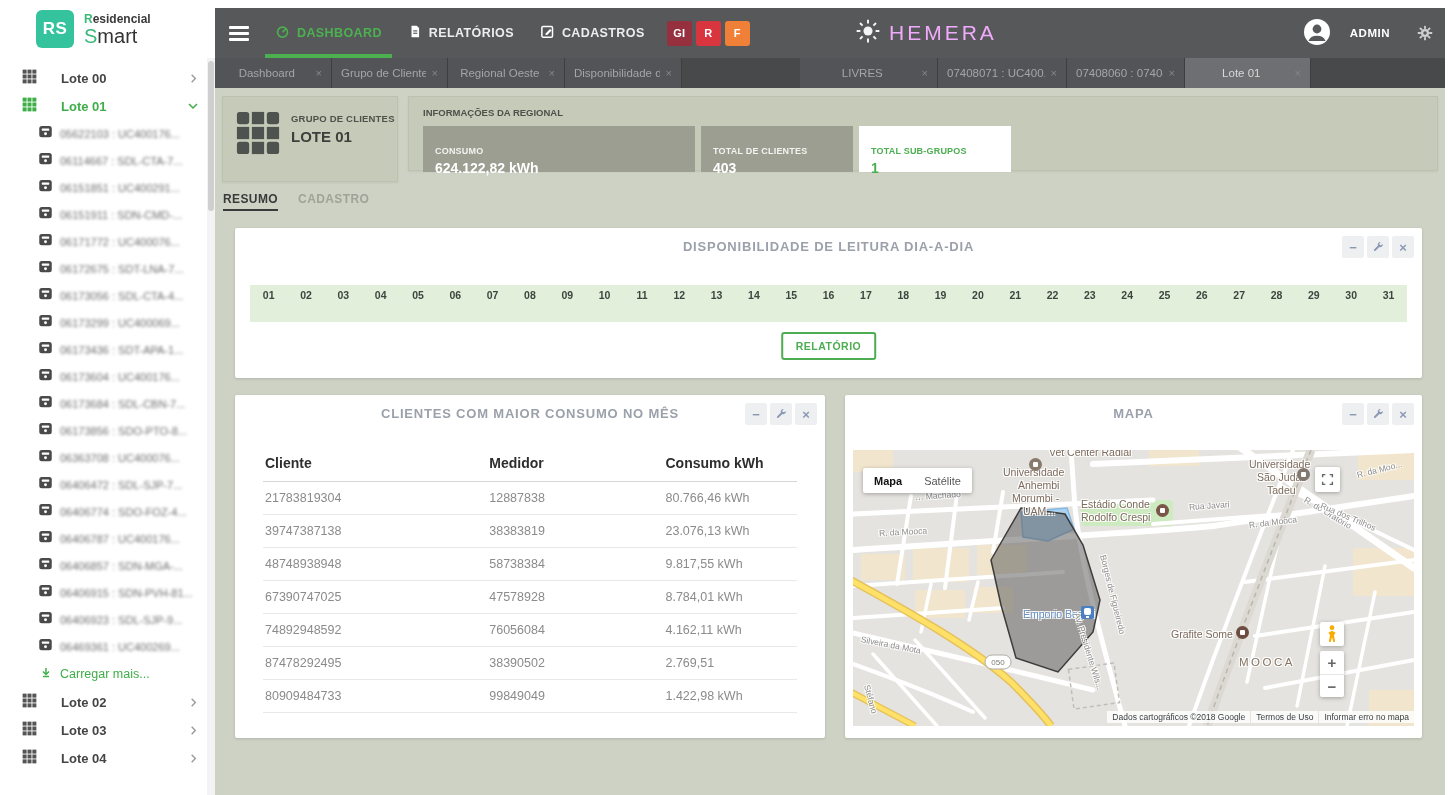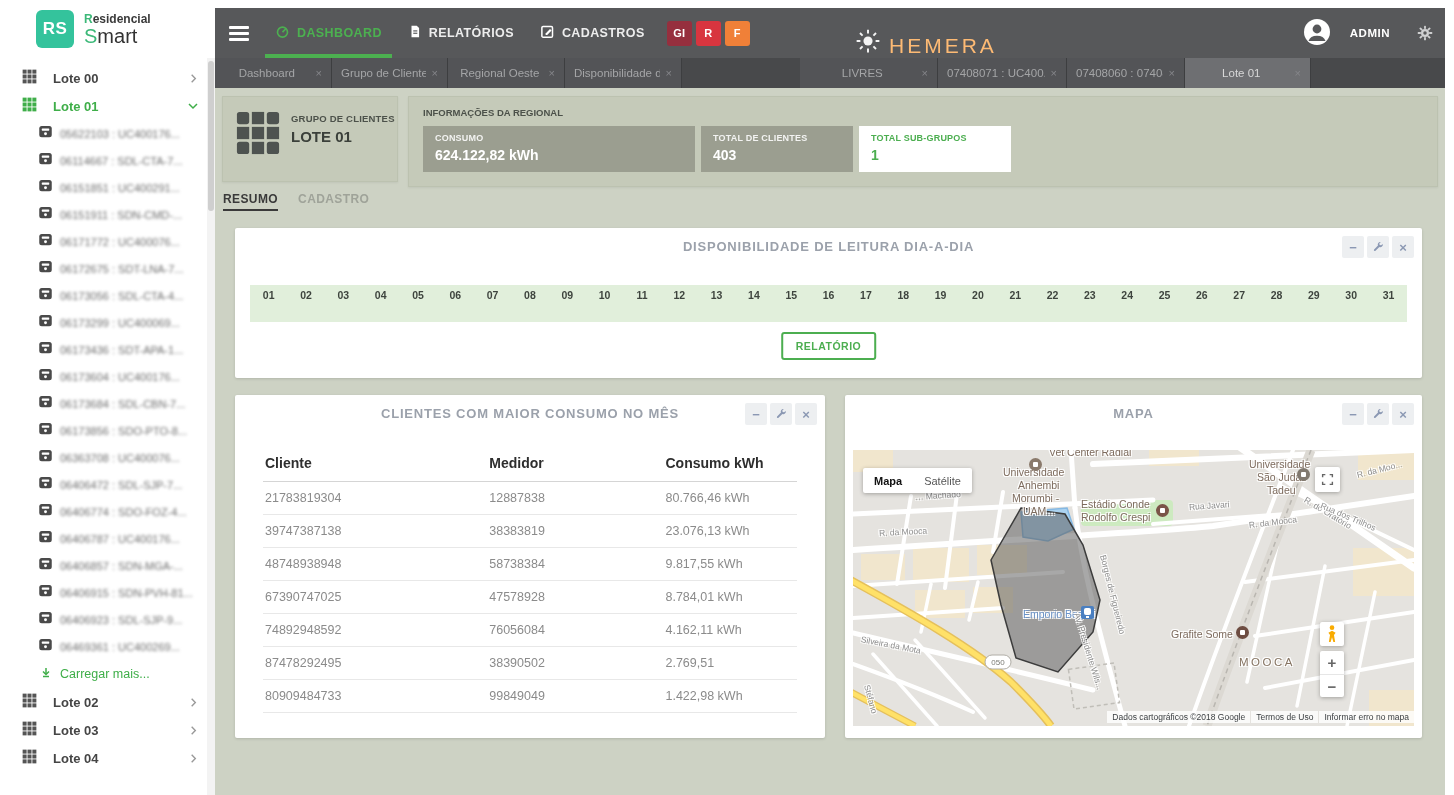--- a/index.html
+++ b/index.html
@@ -14,57 +14,57 @@
   .brand .l2{font-size:20px;color:#333;font-weight:500;margin-top:1px;}
   .brand .accent{color:#3cb878;}
   .topbar{position:absolute;left:215px;top:8px;width:1230px;height:50px;background:#57585a;display:flex;align-items:center;}
   .burger{width:20px;height:15px;margin-left:14px;display:flex;flex-direction:column;justify-content:space-between;cursor:pointer;}
   .burger span{display:block;height:3px;background:#fff;border-radius:1px;}
   .nav-item{position:relative;height:100%;display:flex;align-items:center;gap:7px;margin-left:26px;font-size:12.5px;font-weight:bold;color:#ededed;letter-spacing:.4px;cursor:pointer;}
   .nav-item.active{color:#4cb050;}
   .nav-item.active::after{content:"";position:absolute;left:-10px;right:-10px;bottom:0;height:4px;background:#4cb050;}
   .badges{display:flex;gap:4px;margin-left:22px;}
   .badge{width:25px;height:25px;border-radius:3px;color:#fff;font-size:11px;font-weight:bold;display:flex;align-items:center;justify-content:center;}
-  .hemera{position:absolute;left:640px;top:0;height:50px;display:flex;align-items:flex-end;gap:8px;color:#fdba74;}
+  .hemera{position:absolute;left:640px;top:0;height:50px;display:flex;align-items:center;gap:8px;color:#f0abfc;}
   .hemera .txt{font-size:21px;letter-spacing:3px;font-weight:400;}
   .user-box{position:absolute;right:55px;top:0;height:50px;display:flex;align-items:center;gap:20px;color:#fff;font-size:11.5px;font-weight:bold;letter-spacing:.5px;cursor:pointer;}
   .gear{position:absolute;right:12px;top:17px;cursor:pointer;}
 
   
   .tabbar{position:absolute;left:215px;top:58px;width:1230px;height:30px;background:#48494b;display:flex;}
   .tab{height:30px;background:#535457;border-right:1px solid #3d3e40;display:flex;align-items:center;padding:0 9px;cursor:pointer;}
   .tab .lbl{flex:1;text-align:center;font-size:11.5px;color:#a4a5a7;white-space:nowrap;overflow:hidden;}
   .tab .x{color:#85868a;font-size:11px;margin-left:6px;}
   .tab.active{background:#6e6f72;}
   .tab.active .lbl{color:#d8d8d8;}
 
   
   .sidebar{position:absolute;left:0;top:58px;width:215px;height:737px;background:#fff;padding-top:6px;overflow:hidden;}
   .srow{display:flex;align-items:center;height:28px;padding:0 10px 0 22px;cursor:pointer;}
-  .srow .glabel{font-size:13px;font-weight:bold;color:#454545;margin-left:16px;}
+  .srow .glabel{font-size:13px;font-weight:bold;color:#454545;margin-left:24px;}
   .srow.green .glabel{color:#3fae49;}
   .srow .chev{margin-left:auto;margin-right:6px;display:flex;}
   .mrow{display:flex;align-items:center;height:27px;padding-left:38px;cursor:pointer;}
   .mrow .mtxt{margin-left:7px;font-size:11px;color:#6f6f6f;filter:blur(1.7px);white-space:nowrap;}
   .loadmore{display:flex;align-items:center;height:28px;padding-left:40px;color:#3fae49;font-size:12.5px;cursor:pointer;}
   .loadmore .t{margin-left:8px;}
   .sscroll{position:absolute;right:0;top:0;bottom:0;width:8px;background:#f3f3f3;}
   .sscroll .thumb{position:absolute;top:3px;left:1px;width:6px;height:150px;background:#cfcfcf;border-radius:3px;}
 
   
   .content{position:absolute;left:215px;top:88px;width:1230px;height:707px;background:#cdd2c4;}
   .card{position:absolute;background:#c5cab9;border:1px solid #bcc2b0;box-shadow:0 1px 2px rgba(0,0,0,.06);}
   .card-group{left:7px;top:8px;width:176px;height:86px;display:flex;padding:13px 0 0 12px;}
   .gtexts{margin-left:10px;}
   .gtexts .t1{font-size:9.5px;font-weight:bold;color:#4c514a;letter-spacing:.2px;margin-top:3px;}
   .gtexts .t2{font-size:15px;font-weight:bold;color:#3b403a;margin-top:4px;}
-  .card-regional{left:193px;top:8px;width:1030px;height:91px;padding:10px 14px 0 14px;}
+  .card-regional{left:193px;top:8px;width:1030px;height:75px;padding:10px 14px 0 14px;}
   .card-regional .t1{font-size:9.5px;font-weight:bold;color:#4c514a;}
   .stats{display:flex;gap:6px;margin-top:8px;}
-  .stat{height:46px;padding:7px 12px;}
+  .stat{height:46px;padding:20px 12px;}
   .stat .sl{font-size:9px;font-weight:bold;letter-spacing:.2px;}
   .stat .sv{font-size:14px;font-weight:bold;margin-top:4px;}
   .stat-dark{background:#9b9e90;}
   .stat-dark .sl{color:rgba(255,255,255,.88);}
   .stat-dark .sv{color:#fff;}
   .stat-light{background:#fff;}
   .stat-light .sl,.stat-light .sv{color:#4cae50;}
   .w1{width:272px;} .w2{width:152px;} .w3{width:152px;}
   .sec-tabs{position:absolute;left:8px;top:104px;display:flex;gap:20px;}
   .sec-tab{font-size:12px;font-weight:bold;letter-spacing:.4px;color:#9fa399;padding-bottom:3px;cursor:pointer;}

